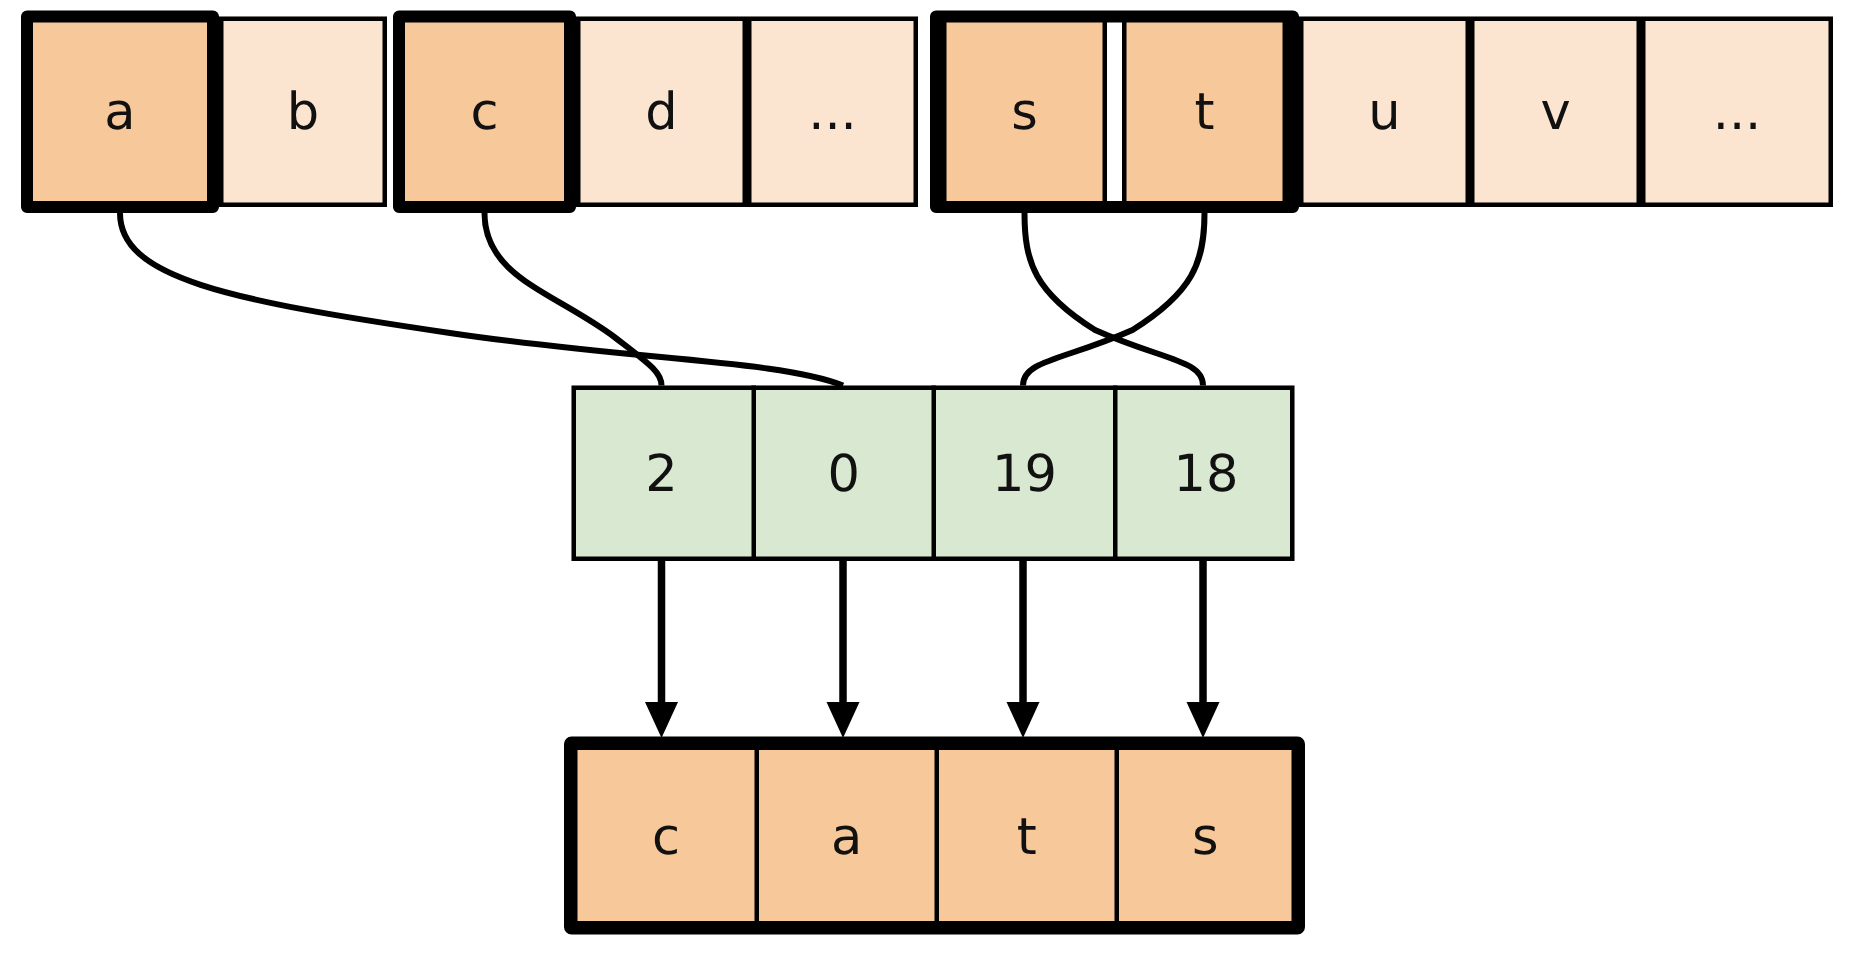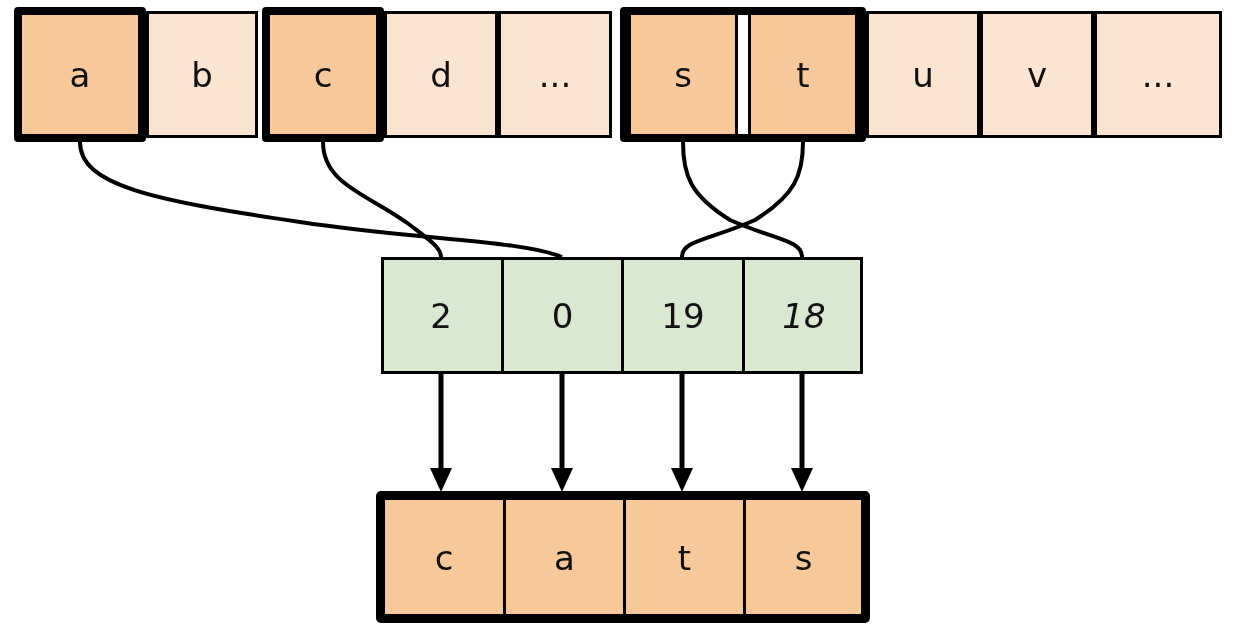--- a/index.html
+++ b/index.html
@@ -139,21 +139,21 @@
   <div class="sel-frame" style="left:620px; top:7px;  width:246px; height:135px;"></div>
 
   <div class="idx-box" style="left:381px; top:257px; width:482px; height:117px;"></div>
   <div class="idx-div" style="left:501px;"></div>
   <div class="idx-div" style="left:621px;"></div>
   <div class="idx-div" style="left:742px;"></div>
 
   <div class="cell idx-cell" style="left:381px; width:120px;">2</div>
   <div class="cell idx-cell" style="left:504px; width:117px;">0</div>
   <div class="cell idx-cell" style="left:624px; width:118px;">19</div>
-  <div class="cell idx-cell" style="left:745px; width:118px;font-style:italic;">18</div>
+  <div class="cell idx-cell" style="left:745px; width:118px;">18</div>
 
   <div class="out-frame" style="left:376px; top:491px; width:494px; height:132px;"></div>
   <div class="out-div" style="left:503px;"></div>
   <div class="out-div" style="left:623px;"></div>
   <div class="out-div" style="left:743px;"></div>
 
   <div class="cell out-cell" style="left:385px; width:118px;">c</div>
   <div class="cell out-cell" style="left:506px; width:117px;">a</div>
   <div class="cell out-cell" style="left:626px; width:117px;">t</div>
   <div class="cell out-cell" style="left:746px; width:115px;">s</div>

